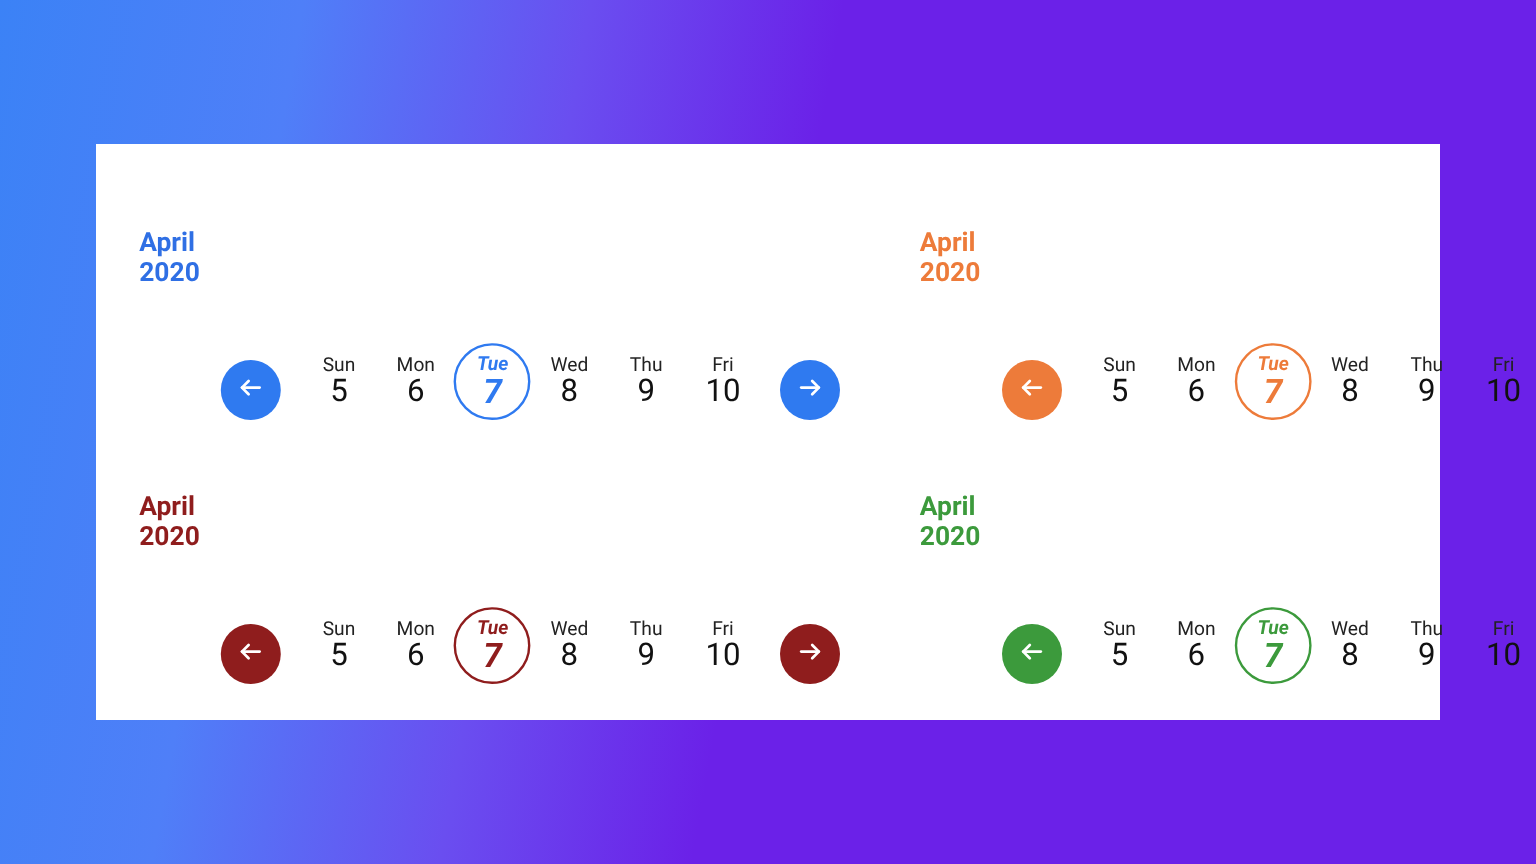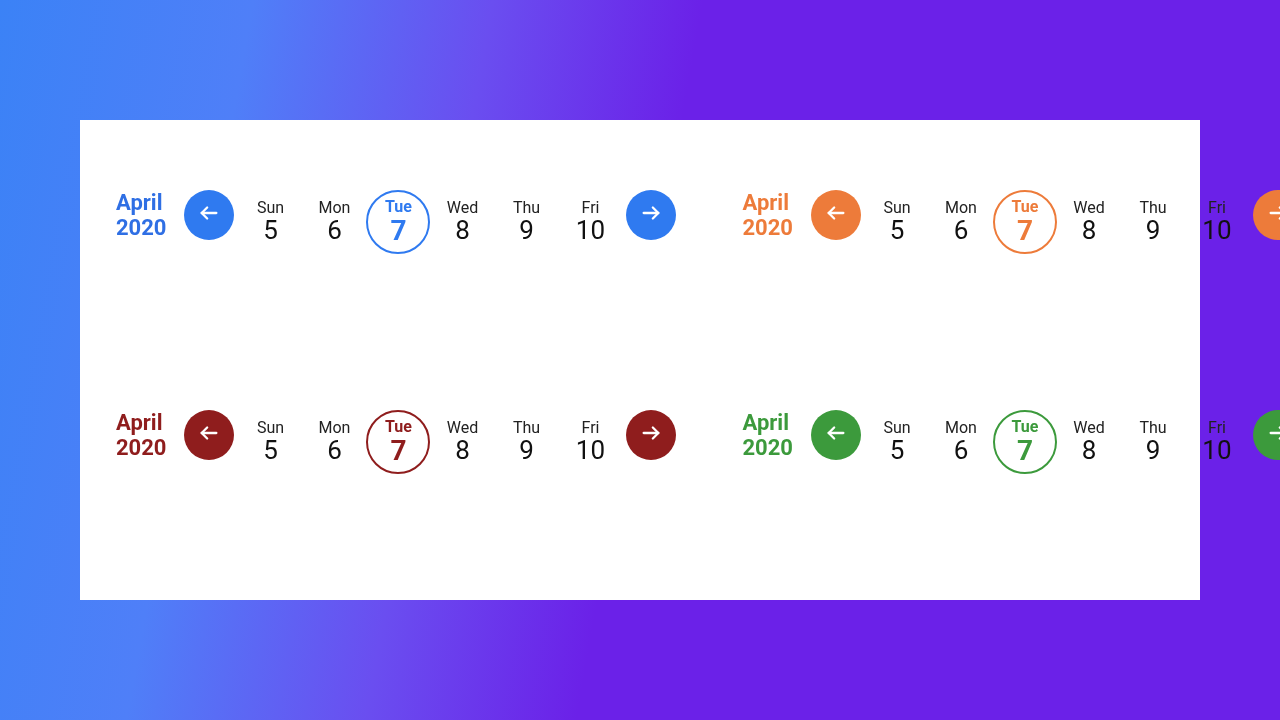--- a/index.html
+++ b/index.html
@@ -28,22 +28,22 @@
     flex-direction: row;
     gap: 18px;
   }
   .title {
     font-size: 22px;
     font-weight: 700;
     padding-left: 6px;
   }
   .row {
     display: flex;
-    align-items: flex-start;
-    gap: 0;
+    align-items: flex-end;
+    gap: 12px;
     position: relative;
   }
   .nav-btn {
     width: 50px;
     height: 50px;
     border-radius: 50%;
     display: flex;
     align-items: center;
     justify-content: center;
     flex: 0 0 auto;
@@ -64,21 +64,21 @@
     align-items: center;
     justify-content: center;
     border-radius: 50%;
     cursor: pointer;
     line-height: 1.05;
   }
   .day .dow { font-size: 16px; color: #222; }
   .day .num { font-size: 26px; color: #111; }
   .day.selected .dow { font-weight: 700; }
   .day.selected .num { font-weight: 700; font-size: 28px; }
-  .day.selected { border: 2px solid; }
+  .day.selected { border: 2px solid; font-style: italic; }
   
   .p-blue   .title { color: #2f6fe4; }
   .p-blue   .nav-btn { background: #2f7af0; }
   .p-blue   .day.selected { border-color: #2f7af0; }
   .p-blue   .day.selected .dow, .p-blue .day.selected .num { color: #2f7af0; }
 
   .p-orange .title { color: #ed7b3a; }
   .p-orange .nav-btn { background: #ed7b3a; }
   .p-orange .day.selected { border-color: #ed7b3a; }
   .p-orange .day.selected .dow, .p-orange .day.selected .num { color: #ed7b3a; }

